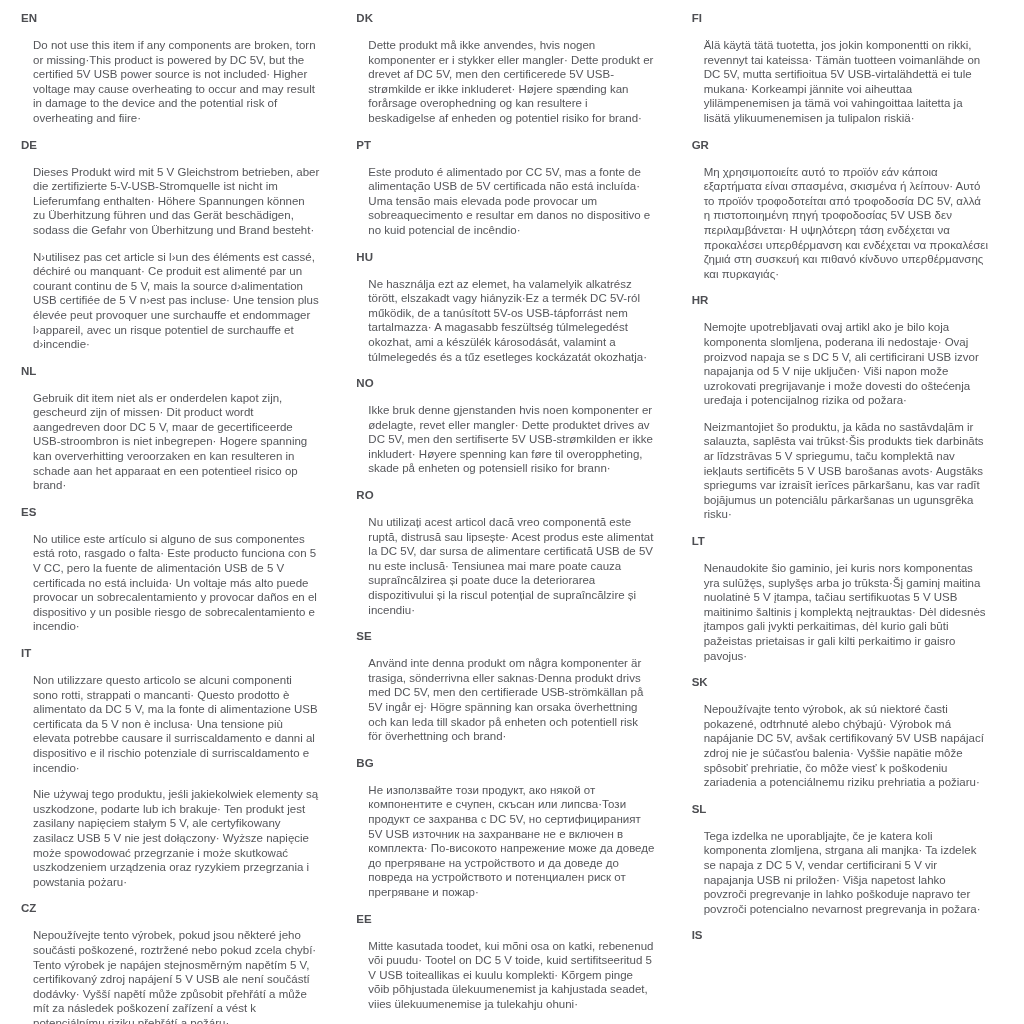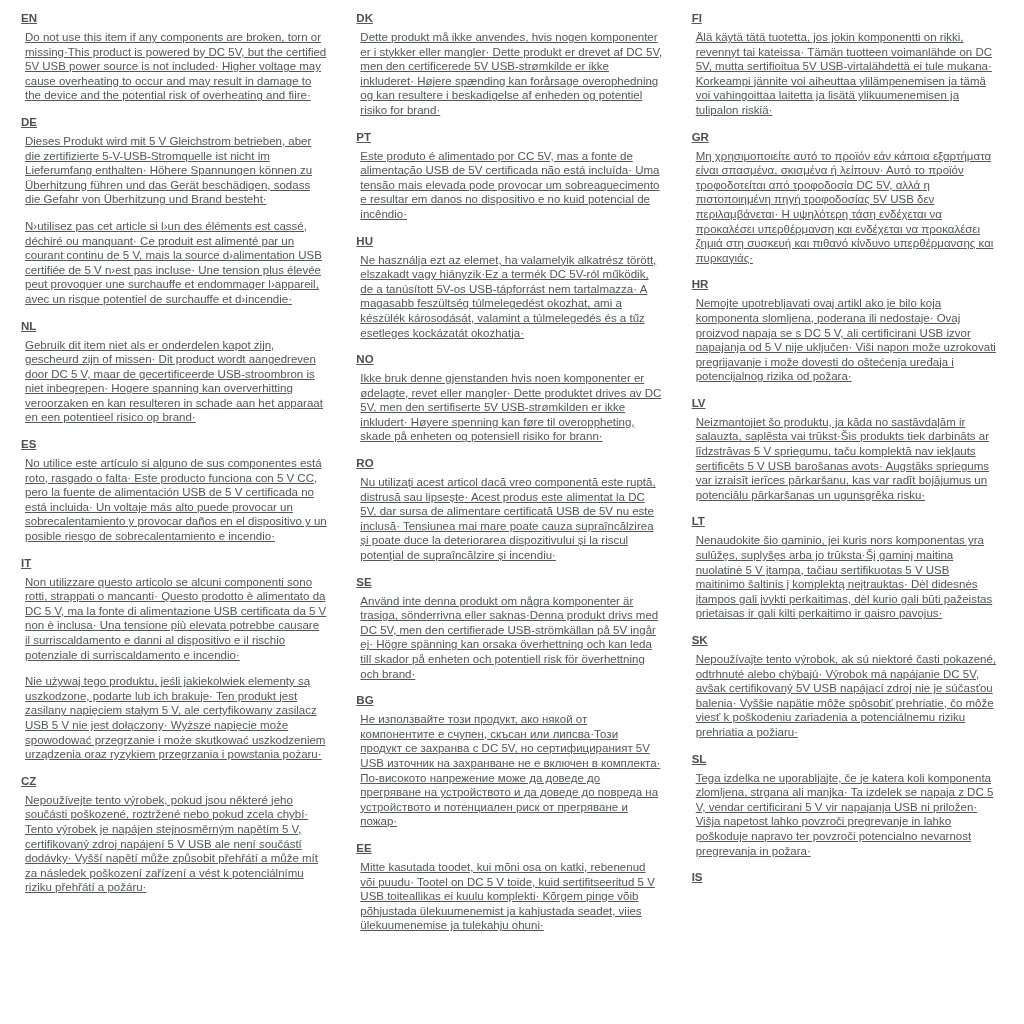--- a/index.html
+++ b/index.html
@@ -21,33 +21,32 @@
     padding: 11px 22px 10px 21px;
     display: grid;
     grid-template-columns: 1fr 1fr 1fr;
     column-gap: 25px;
   }
   .col {
     min-width: 0;
   }
   .sec {
     margin: 0 0 12px 0;
-    text-decoration: underline;
   }
   .lang {
     font-size: 11.5px;
     line-height: 15px;
     font-weight: 700;
     margin: 0 0 3px 0;
     color: #4d4e52;
   }
   .body-text {
     font-size: 11.5px;
     line-height: 14.6px;
-    margin: 4px;
+    margin: 12px;
     color: #55565a;
   }
 </style>
 </head>
 <body>
 
 <div class="page">
 
   <div class="col">
     <div class="sec">
@@ -124,21 +123,20 @@
     </div>
     <div class="sec">
       <h2 class="lang">GR</h2>
       <p class="body-text">Μη χρησιμοποιείτε αυτό το προϊόν εάν κάποια εξαρτήματα είναι σπασμένα, σκισμένα ή λείπουν· Αυτό το προϊόν τροφοδοτείται από τροφοδοσία DC 5V, αλλά η πιστοποιημένη πηγή τροφοδοσίας 5V USB δεν περιλαμβάνεται· Η υψηλότερη τάση ενδέχεται να προκαλέσει υπερθέρμανση και ενδέχεται να προκαλέσει ζημιά στη συσκευή και πιθανό κίνδυνο υπερθέρμανσης και πυρκαγιάς·</p>
     </div>
     <div class="sec">
       <h2 class="lang">HR</h2>
       <p class="body-text">Nemojte upotrebljavati ovaj artikl ako je bilo koja komponenta slomljena, poderana ili nedostaje· Ovaj proizvod napaja se s DC 5 V, ali certificirani USB izvor napajanja od 5 V nije uključen· Viši napon može uzrokovati pregrijavanje i može dovesti do oštećenja uređaja i potencijalnog rizika od požara·</p>
     </div>
     <div class="sec">
-      <h2 class="lang">LV</h2>
       <p class="body-text">Neizmantojiet šo produktu, ja kāda no sastāvdaļām ir salauzta, saplēsta vai trūkst·Šis produkts tiek darbināts ar līdzstrāvas 5 V spriegumu, taču komplektā nav iekļauts sertificēts 5 V USB barošanas avots· Augstāks spriegums var izraisīt ierīces pārkaršanu, kas var radīt bojājumus un potenciālu pārkaršanas un ugunsgrēka risku·</p>
     </div>
     <div class="sec">
       <h2 class="lang">LT</h2>
       <p class="body-text">Nenaudokite šio gaminio, jei kuris nors komponentas yra sulūžęs, suplyšęs arba jo trūksta·Šį gaminį maitina nuolatinė 5 V įtampa, tačiau sertifikuotas 5 V USB maitinimo šaltinis į komplektą neįtrauktas· Dėl didesnės įtampos gali įvykti perkaitimas, dėl kurio gali būti pažeistas prietaisas ir gali kilti perkaitimo ir gaisro pavojus·</p>
     </div>
     <div class="sec">
       <h2 class="lang">SK</h2>
       <p class="body-text">Nepoužívajte tento výrobok, ak sú niektoré časti pokazené, odtrhnuté alebo chýbajú· Výrobok má napájanie DC 5V, avšak certifikovaný 5V USB napájací zdroj nie je súčasťou balenia· Vyššie napätie môže spôsobiť prehriatie, čo môže viesť k poškodeniu zariadenia a potenciálnemu riziku prehriatia a požiaru·</p>
     </div>

